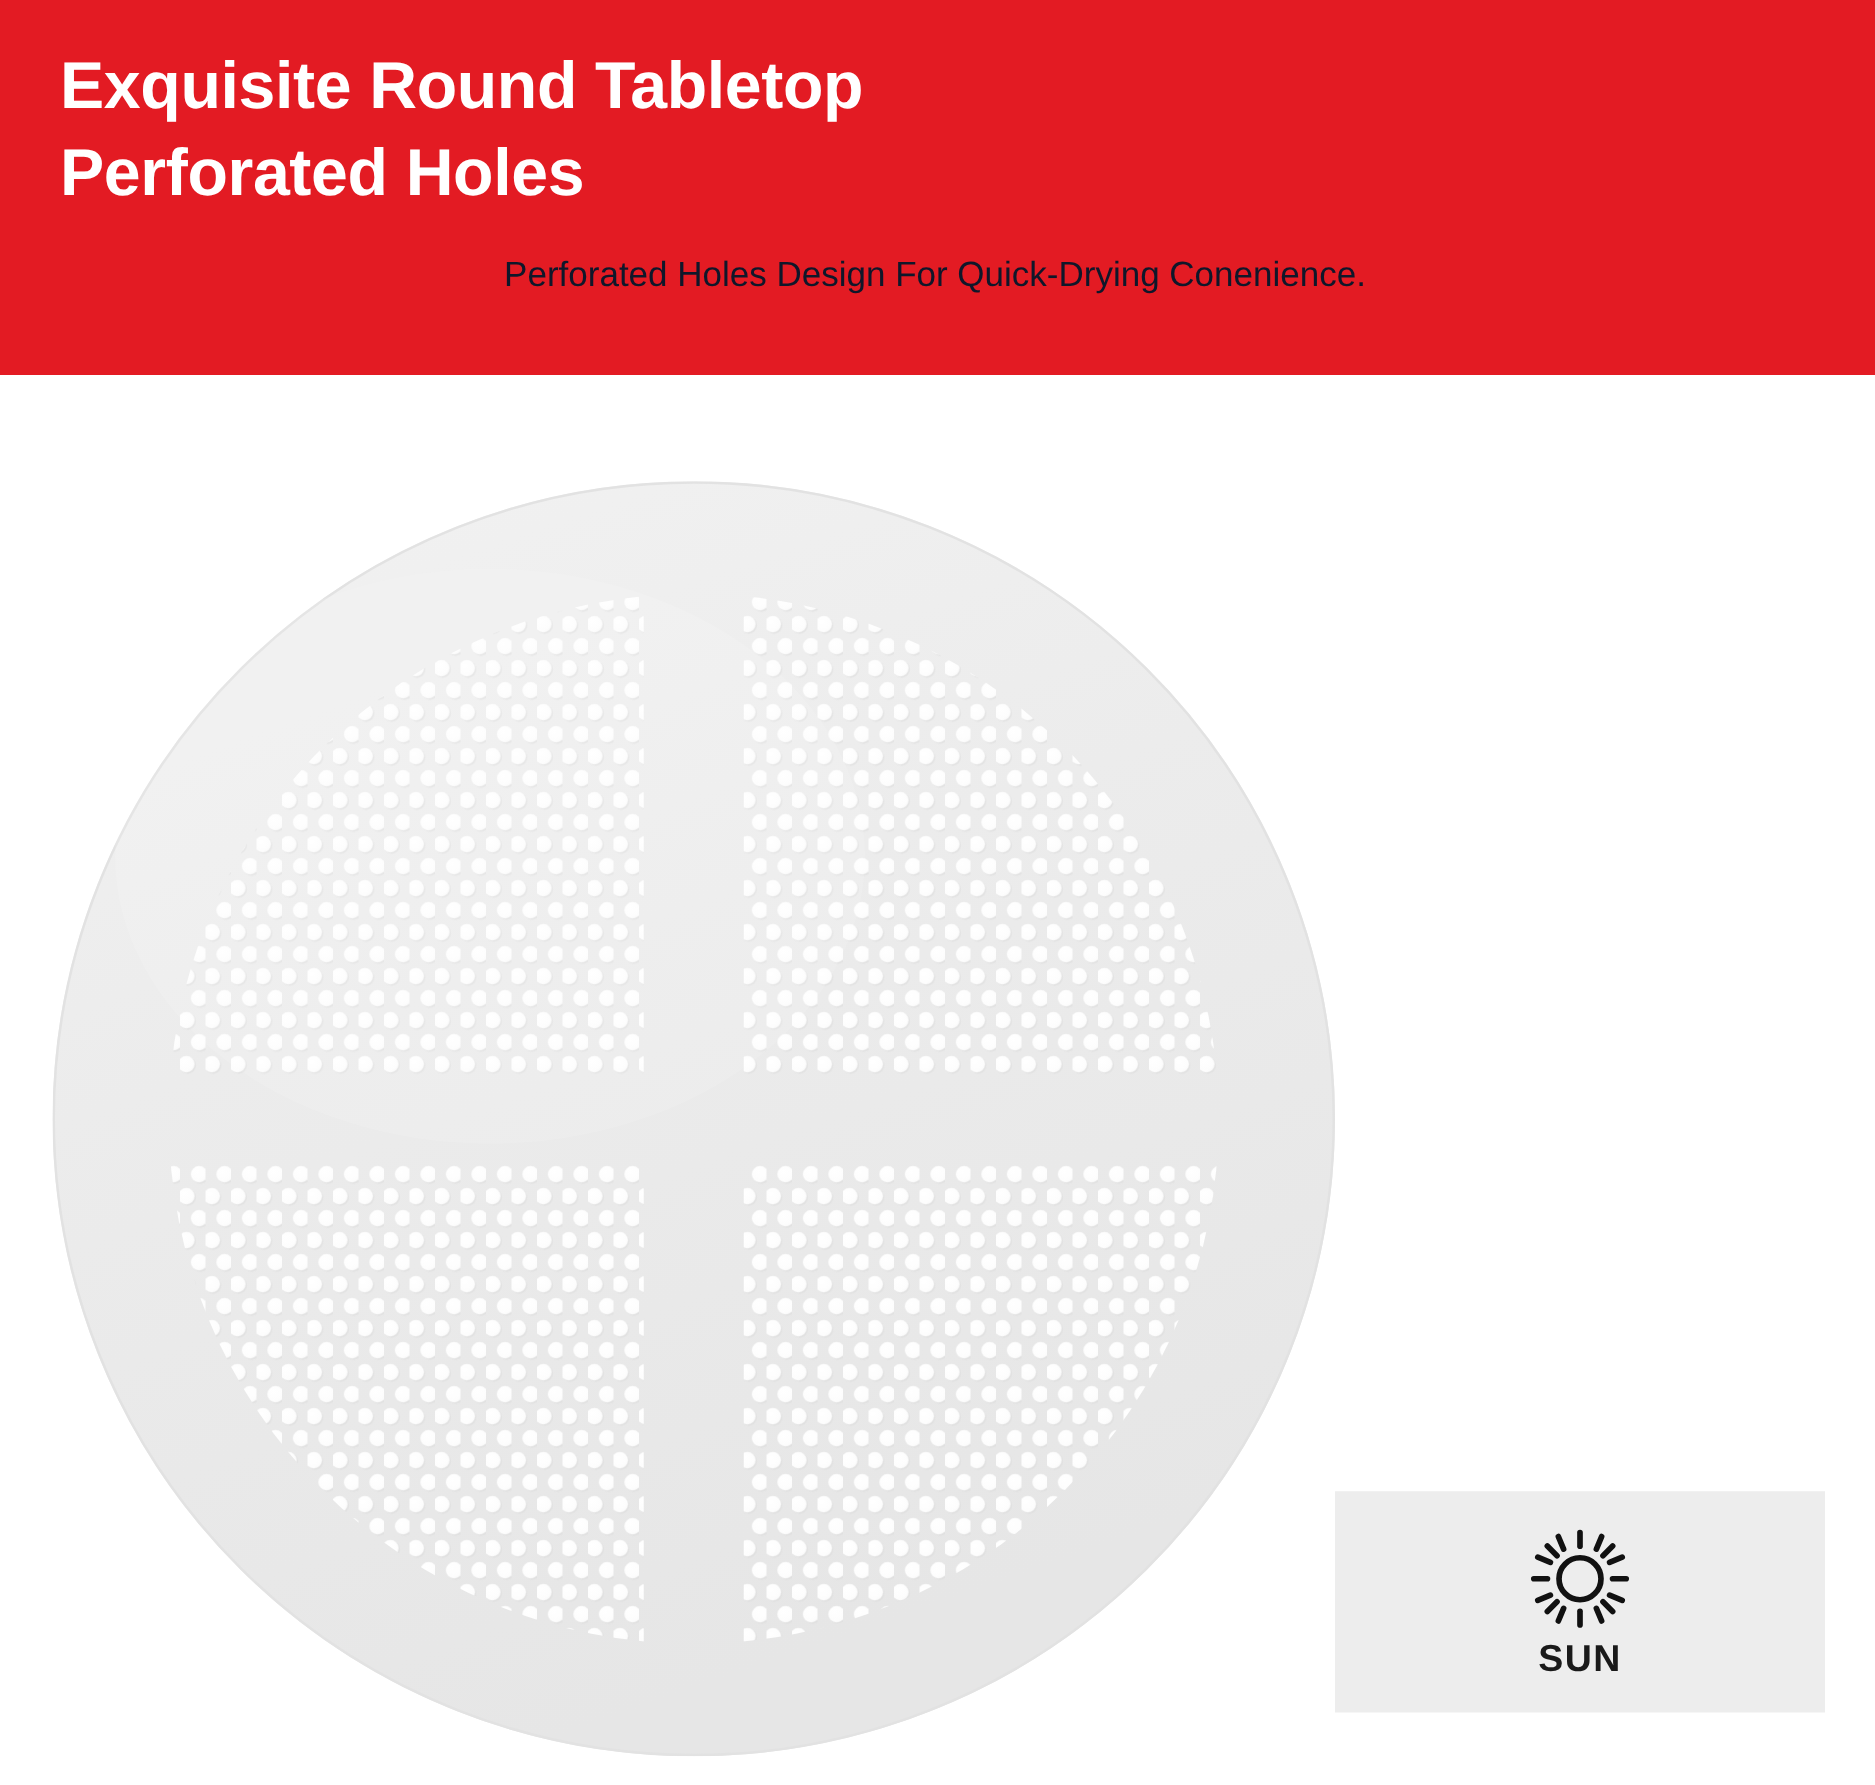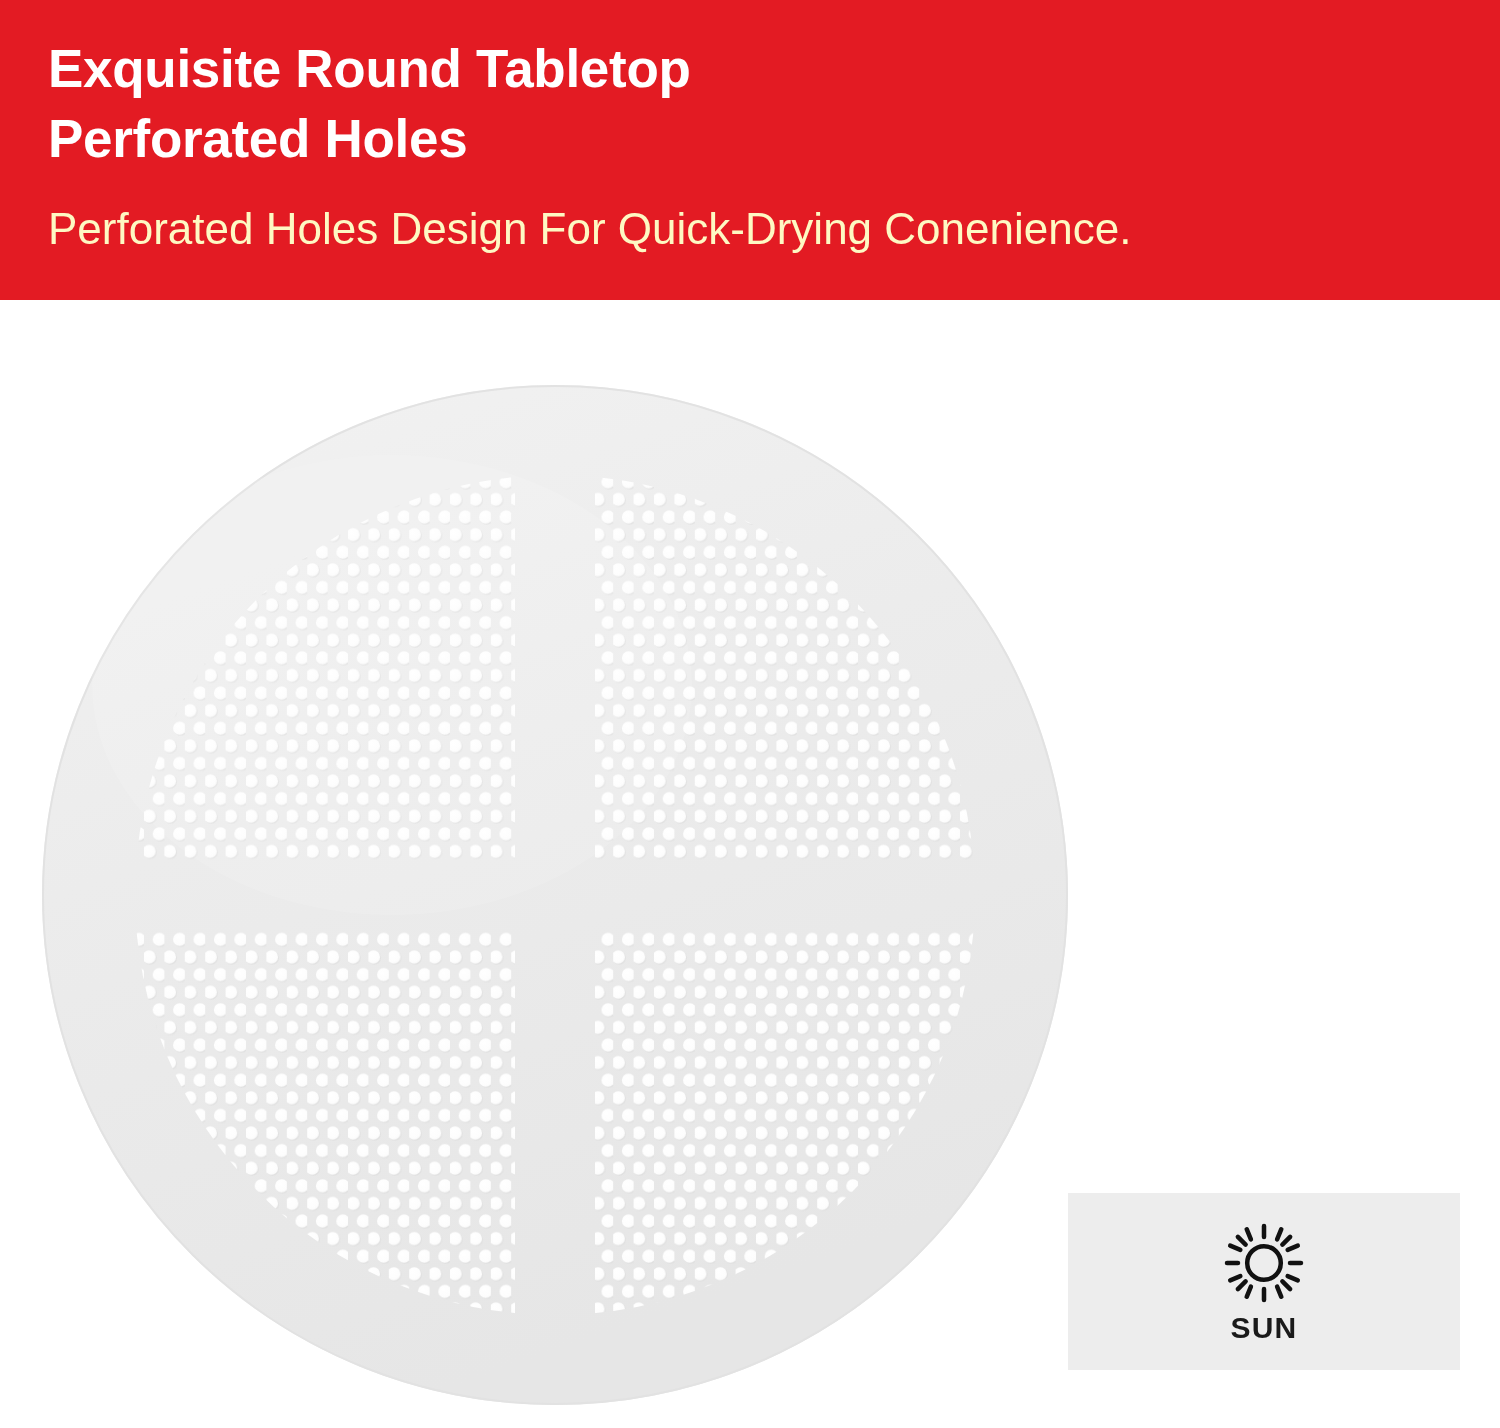--- a/index.html
+++ b/index.html
@@ -45,26 +45,27 @@
     letter-spacing: -0.3px;
     white-space: pre-line;
   }
 
   .subheadline {
     position: absolute;
     left: 48px;
     top: 203px;
     width: 1400px;
     margin: 0;
-    color: #fef9c3;
+    color: #0f172a;
     font-family: "Liberation Sans", sans-serif;
     font-weight: normal;
-    font-size: 44px;
+    font-size: 28px;
     line-height: 1.2;
     letter-spacing: 0px;
+    text-align: center;
   }
 
   
   .product-stage {
     position: absolute;
     left: 0;
     top: 300px;
     width: 1389px;
     height: 1128px;
     background: #ffffff;

